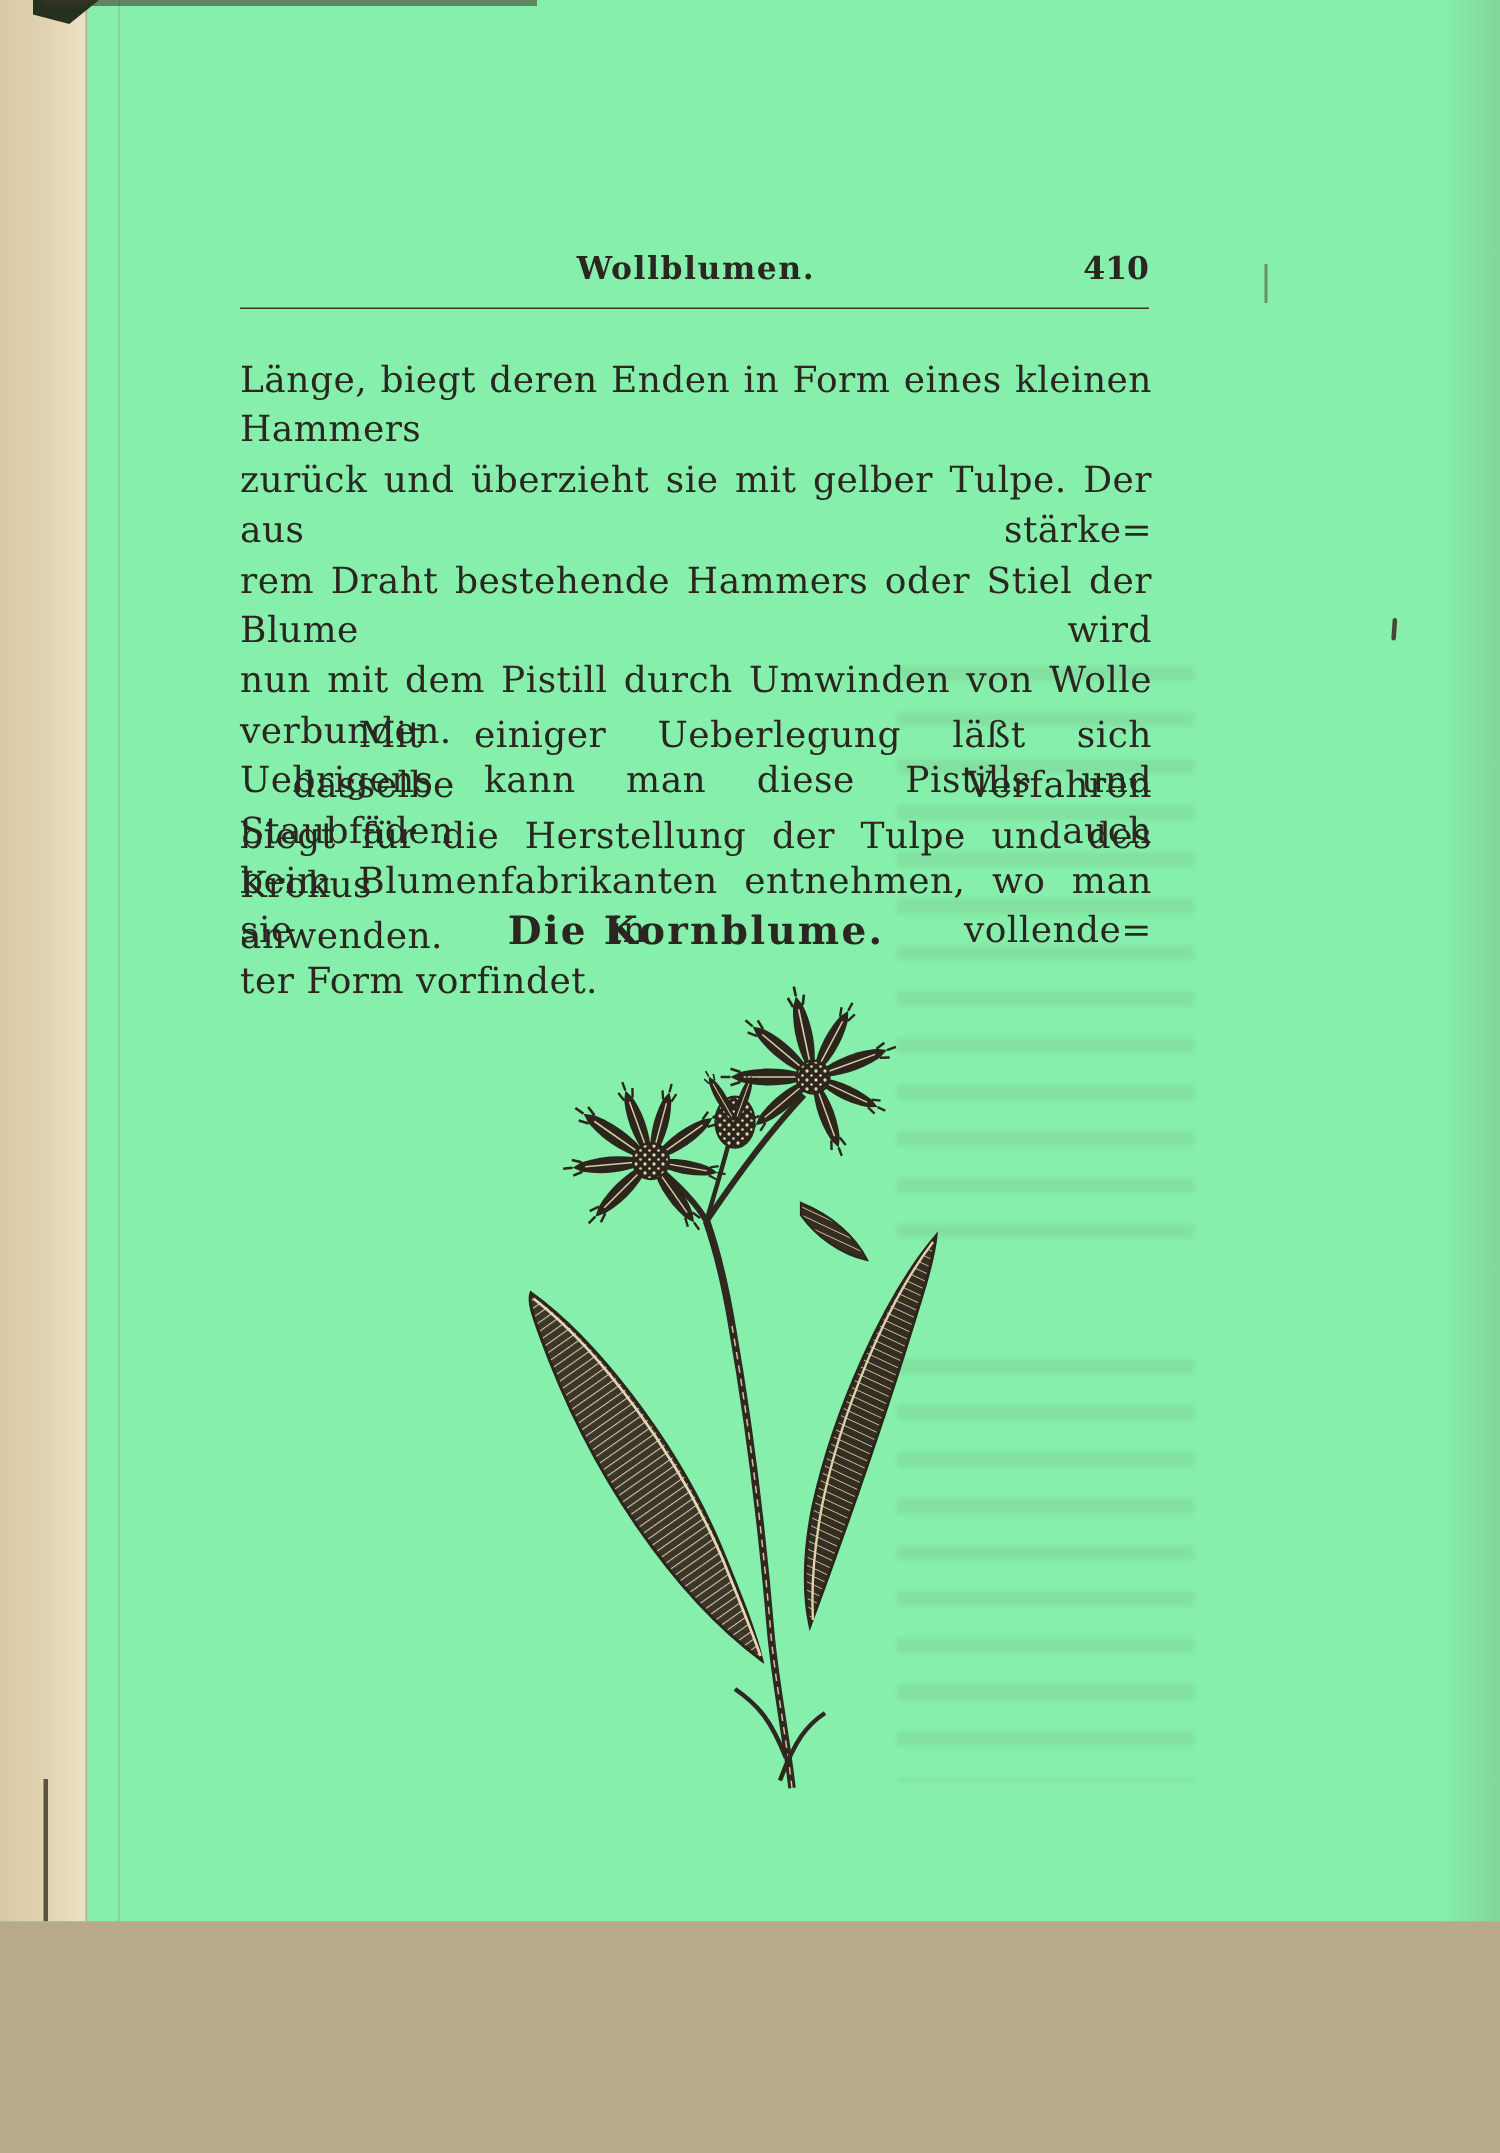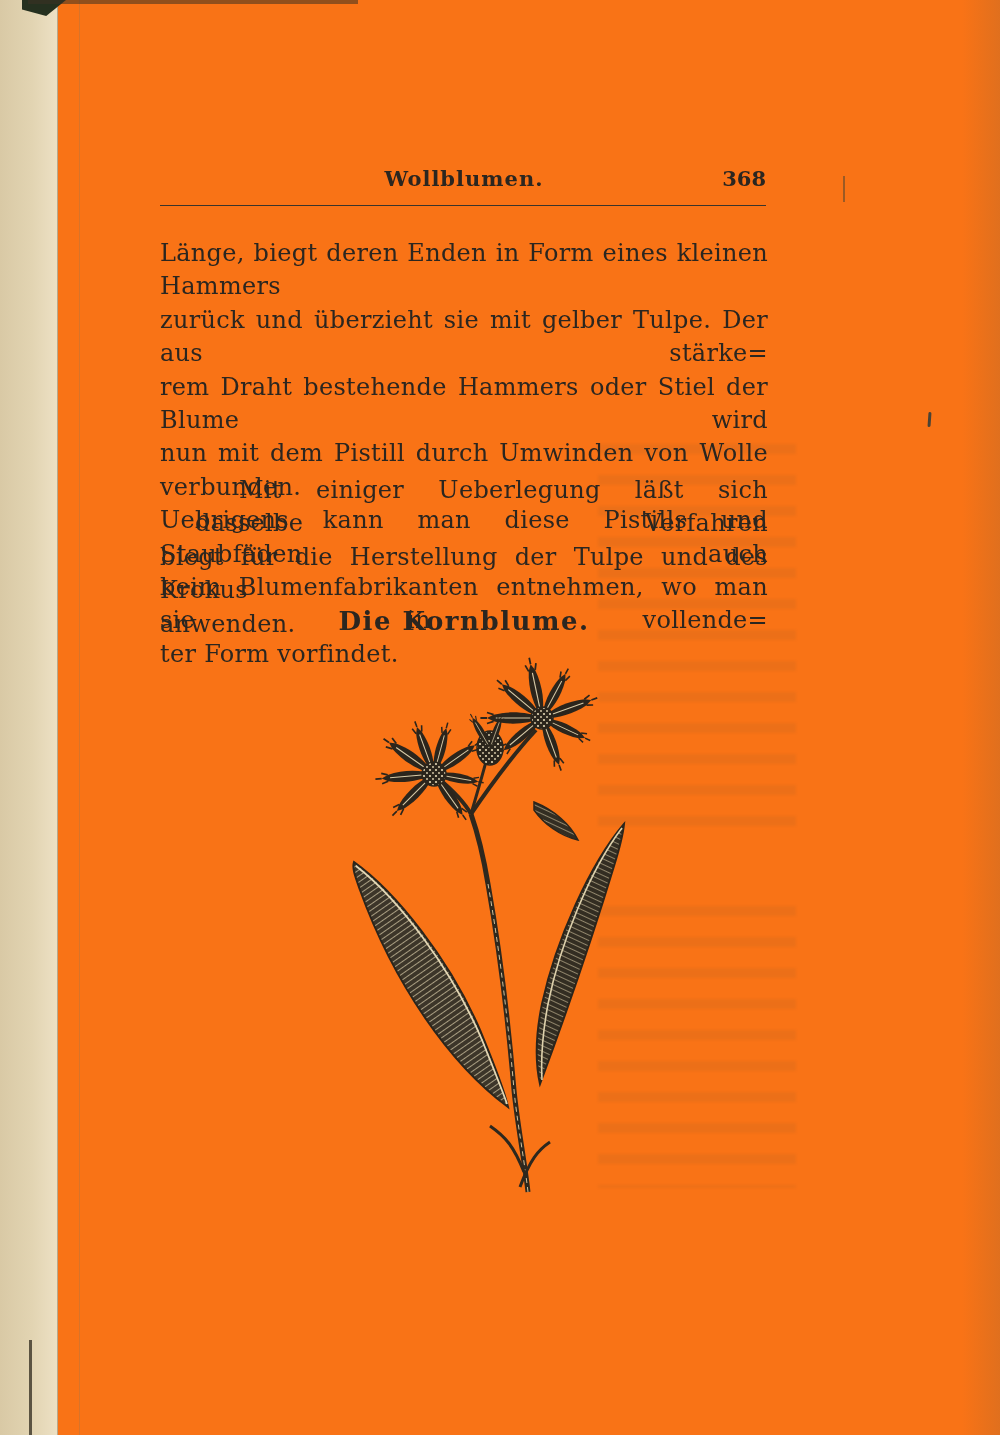--- a/index.html
+++ b/index.html
@@ -3,22 +3,22 @@
 <meta charset="utf-8">
 <style>
   html, body {
     margin: 0;
     padding: 0;
     background: #b8a988;
   }
   #scan {
     position: relative;
     width: 1000px;
-    height: 1435px;
-    background: #f97316;
+    height: 1281px;
+    background: #86efac;
     overflow: hidden;
     font-family: "DejaVu Serif", "Liberation Serif", serif;
     color: #2b2620;
   }
 
   
   .book-gutter {
     position: absolute;
     left: 0; top: 0;
     width: 58px; height: 100%;
@@ -171,21 +171,21 @@
   <div class="bottom-left-edge"></div>
   <div class="right-edge-shade"></div>
   <div class="margin-mark"></div>
   <div class="margin-tick"></div>
 
   <div class="showthrough showthrough-1"></div>
   <div class="showthrough showthrough-2"></div>
 
   <div class="text-column running-head">
     <span class="head-title">Wollblumen.</span>
-    <span class="page-number">368</span>
+    <span class="page-number">410</span>
   </div>
   <div class="head-rule"></div>
 
   <div class="text-column body-block para-1">
     <div class="line">Länge, biegt deren Enden in Form eines kleinen Hammers</div>
     <div class="line">zurück und überzieht sie mit gelber Tulpe. Der aus stärke=</div>
     <div class="line">rem Draht bestehende Hammers oder Stiel der Blume wird</div>
     <div class="line">nun mit dem Pistill durch Umwinden von Wolle verbunden.</div>
     <div class="line">Uebrigens kann man diese Pistills und Staubfäden auch</div>
     <div class="line">beim Blumenfabrikanten entnehmen, wo man sie in vollende=</div>

